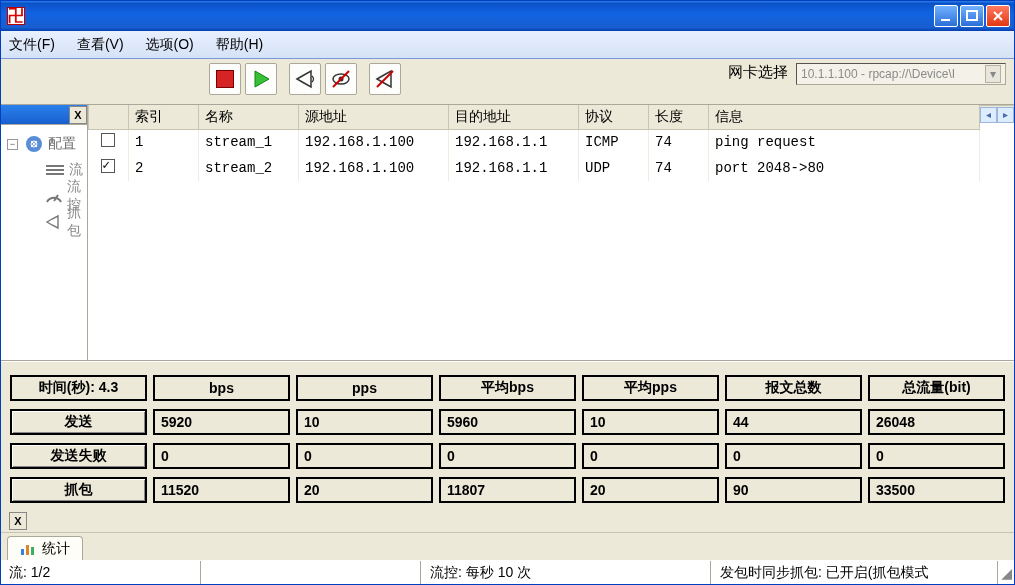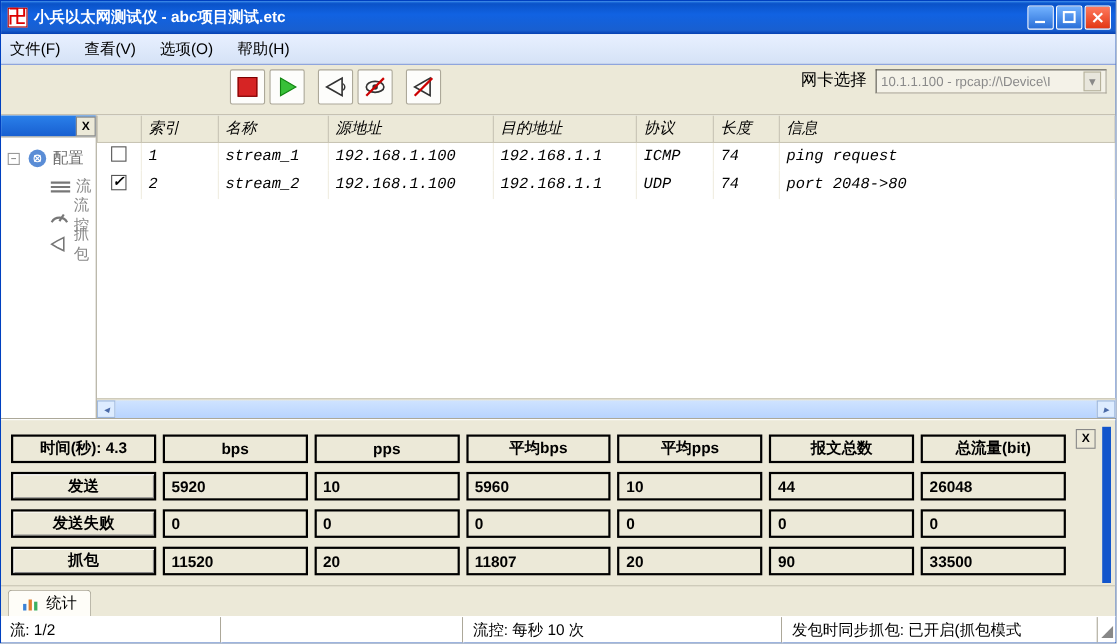--- a/index.html
+++ b/index.html
@@ -91,39 +91,39 @@
   .tree-row { display: flex; align-items: center; height: 26px; color: #888; }
   .tree-row .expander {
     width: 11px; height: 11px; border: 1px solid #999; margin: 0 6px 0 2px;
     display: inline-flex; align-items: center; justify-content: center; font-size: 9px; color: #555; line-height: 1;
   }
   .tree-row .ticon { width: 20px; display: inline-flex; align-items: center; justify-content: center; margin-right: 4px; }
   .tree-row.child { padding-left: 40px; }
   .tree-row.root { color: #6a6a6a; }
 
   
-  .main { flex: 1 1 auto; display: flex; flex-direction: column; background: #fff; min-width: 0; font-style: italic; }
+  .main { flex: 1 1 auto; display: flex; flex-direction: row; background: #fff; min-width: 0; }
   .grid-wrap { flex: 1 1 auto; overflow: hidden; display: flex; flex-direction: column; }
   table.grid { border-collapse: collapse; width: 100%; table-layout: fixed; font-size: 14px; }
   table.grid th {
     background: #ece9d8; border: 1px solid #c8c4b4; border-top: none; height: 24px;
     text-align: left; padding: 0 6px; font-weight: normal; color: #000;
   }
   table.grid td { height: 26px; padding: 0 6px; border-right: 1px solid #f0ede0; font-family: "Courier New", monospace; }
   .chk { width: 14px; height: 14px; border: 1px solid #555; display: inline-block; background: #fff; position: relative; }
   .chk.checked::after { content: "✓"; position: absolute; top: -3px; left: 0; font-size: 13px; font-weight: bold; }
   .grid-hsb {
     height: 18px; background: #ece9d8; border-top: 1px solid #c8c4b4; display: flex; align-items: center;
   }
   .hsb-btn { width: 17px; height: 16px; background: #ddecff; border: 1px solid #9cb6dc;
     display: inline-flex; align-items: center; justify-content: center; color: #4a6aa8; font-size: 10px; }
   .hsb-track { flex: 1; height: 16px; background: linear-gradient(to bottom,#cfe3ff,#b8d4ff); margin: 0 0; }
 
   
-  .stats-row { background: #ece9d8; padding: 6px 4px 2px 4px; border-top: 1px solid #fff; display: flex; }
+  .stats-row { background: #ece9d8; padding: 6px 4px 2px 4px; border-top: 1px solid #fff; display: flex; flex-direction: column; }
   .stats-row .vblue-right { width: 8px; background: #1255cc; align-self: stretch; margin-left: 4px; }
   .stats-grid { flex: 1; }
   .stats-grid table { border-collapse: separate; border-spacing: 4px 6px; width: 100%; table-layout: fixed; }
   .stat-cell { height: 26px; border: 2px solid #000; background: #ece9d8; padding: 0 6px; font-size: 14px;
     font-weight: bold; display: flex; align-items: center; }
   .stat-cell.header { justify-content: center; font-weight: bold; }
   .stat-cell.button { background: #ece9d8; box-shadow: inset 1px 1px 0 #fff, inset -1px -1px 0 #888; justify-content: center; }
   .stat-cell.value { font-weight: bold; }
   .stats-close {
     width: 18px; height: 18px; background: #ece9d8; border: 1px solid #888;
@@ -146,21 +146,20 @@
   .statusbar .sb-cell.right { flex: 1; }
   .grip { width: 16px; text-align: right; padding-right: 2px; color: #888; }
 </style>
 </head>
 <body>
 
 <div class="window">
 
   <div class="titlebar">
     <span class="app-icon">卍</span>
-    <span class="title-text">小兵以太网测试仪 - abc项目测试.etc</span>
     <span class="spacer"></span>
     <div class="win-btns">
       <div class="win-btn min">
         <svg width="12" height="12">
             <rect x="1" y="9" width="9" height="2" fill="#fff"></rect>
           </svg>
       </div>
       <div class="win-btn max">
         <svg width="12" height="12">
             <rect x="1" y="1" width="10" height="9" fill="none" stroke="#fff" stroke-width="2"></rect>

